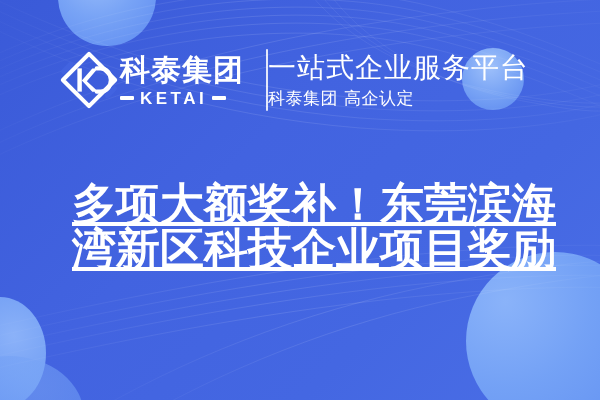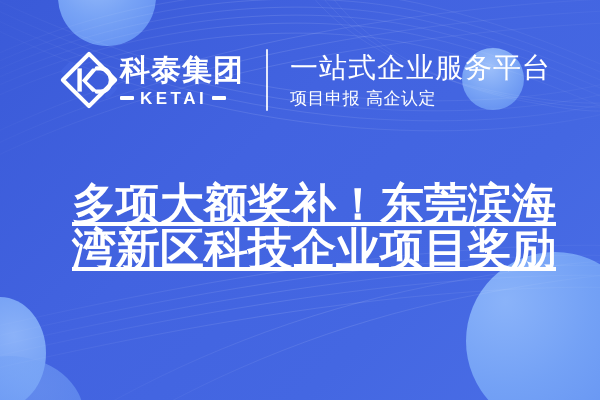--- a/index.html
+++ b/index.html
@@ -139,21 +139,20 @@
   .divider {
     width: 2px;
     height: 62px;
     background: rgba(255,255,255,.85);
     margin-left: 22px;
     flex: 0 0 auto;
     border-radius: 1px;
   }
 
   .tagline {
-    margin-left: 22px;
     display: flex;
     flex-direction: column;
     justify-content: flex-end;
   }
   .tagline-main {
     font-family: "DejaVu Sans", "Liberation Sans", sans-serif;
     font-size: 28px;
     line-height: 32px;
     color: #ffffff;
     letter-spacing: 1px;
@@ -262,19 +261,19 @@
           <span class="brand-en">KETAI</span>
           <span class="dash"></span>
         </div>
       </div>
     </div>
 
     <div class="divider"></div>
 
     <div class="tagline">
       <div class="tagline-main">一站式企业服务平台</div>
-      <div class="tagline-sub">项目申报 高企认定</div>
+      <div class="tagline-sub">科泰集团 高企认定</div>
     </div>
   </div>
 
   <h1 class="headline">多项大额奖补！东莞滨海湾新区科技企业项目奖励</h1>
 
 </div>
 
 </body></html>

